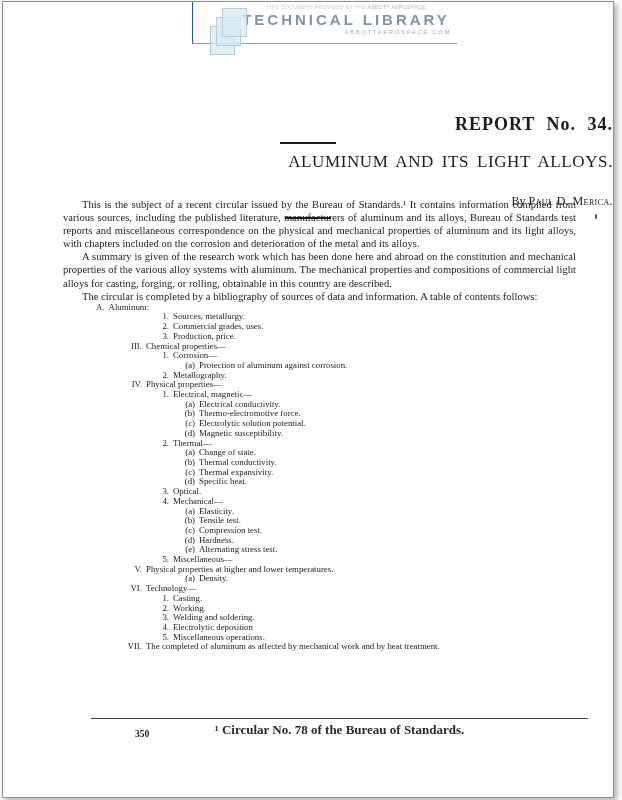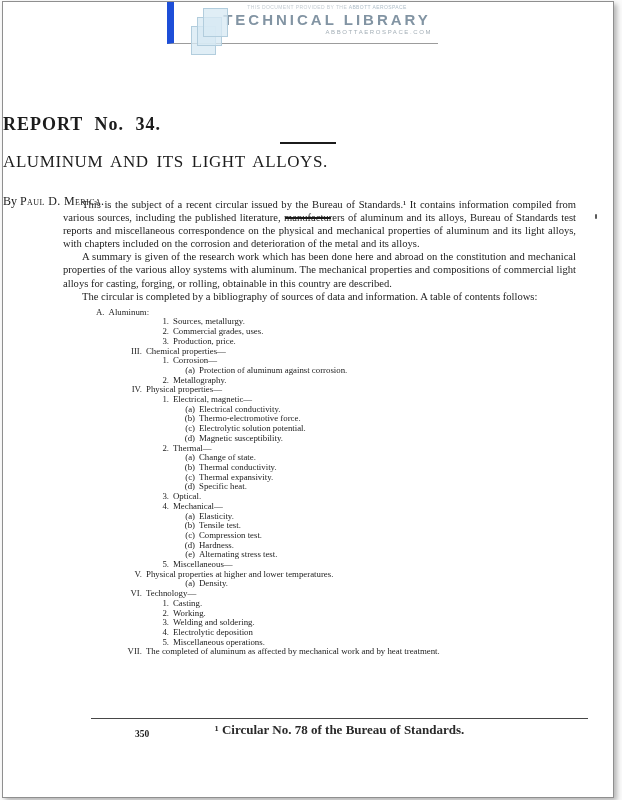--- a/index.html
+++ b/index.html
@@ -13,23 +13,23 @@
   .page {
     position:absolute; left:2px; top:1px;
     width:610px; height:795px;
     background:#ffffff;
     border:1px solid #8f8f8f;
     box-shadow:3px 3px 5px rgba(0,0,0,0.28);
   }
 
   
   .banner {
-    position:absolute; left:164px; top:0;
+    position:absolute; left:189px; top:0;
     width:264px; height:41px;
-    border-left:7px solid #1d4ed8;
+    border-left:1px solid #1d4ed8;
     border-bottom:1px solid #9c9c9c;
   }
   .banner-logo { position:absolute; left:8px; top:6px; width:46px; height:54px; }
   .sheet {
     position:absolute; width:23px; height:27px;
     background:rgba(215,233,244,0.78);
     border:1px solid #b2cddd;
   }
   .s1 { right:0;  top:0;  z-index:3; }
   .s2 { right:6px; top:9px; z-index:2; }
@@ -41,37 +41,37 @@
   }
   .b-line1 { font-size:5px; letter-spacing:0.4px; color:#c4ccd2; white-space:nowrap; }
   .b-line1 .brand { color:#aebdc8; }
   .b-title {
     font-size:15px; font-weight:bold; letter-spacing:3px;
     color:#8294a3; white-space:nowrap; margin-top:1px;
   }
   .b-site { font-size:6px; letter-spacing:1.6px; color:#a3aeb6; text-align:right; padding-right:2px; margin-top:1px; }
 
   
-  .title-block { position:absolute; left:0; top:112px; width:100%; text-align:left; }
+  .title-block { position:absolute; left:0; top:112px; width:100%; text-align:right; }
   .r-title { font-size:18px; font-weight:bold; letter-spacing:1px; word-spacing:6px; }
   .rule-a { width:56px; height:2px; background:#1b1b1b; margin:7px auto 8px; }
   .r-subtitle { font-size:17px; font-weight:normal; letter-spacing:0.6px; word-spacing:3px; }
   .r-byline { font-size:12px; margin-top:22px; }
   .r-byline .sc { font-variant:small-caps; letter-spacing:0.4px; }
   .rule-b { width:46px; height:2px; background:#1b1b1b; margin:8px auto 0; }
 
   
   .content { position:absolute; left:60px; top:196px; width:513px; }
   .content p {
     margin:0; font-size:10.6px; line-height:13.1px;
     text-align:justify; text-indent:19px;
   }
 
   
-  .toc { margin-top:5px; }
+  .toc { }
   .toc-line {
     font-size:8.8px; line-height:9.7px;
     white-space:nowrap; margin-left:33px;
   }
   .toc-line .num { display:inline-block; text-align:right; margin-right:4px; }
   .toc-line.l1 .num { width:46px; }
   .toc-line.l2 .num { width:73px; }
   .toc-line.l3 .num { width:99px; }
 
   

